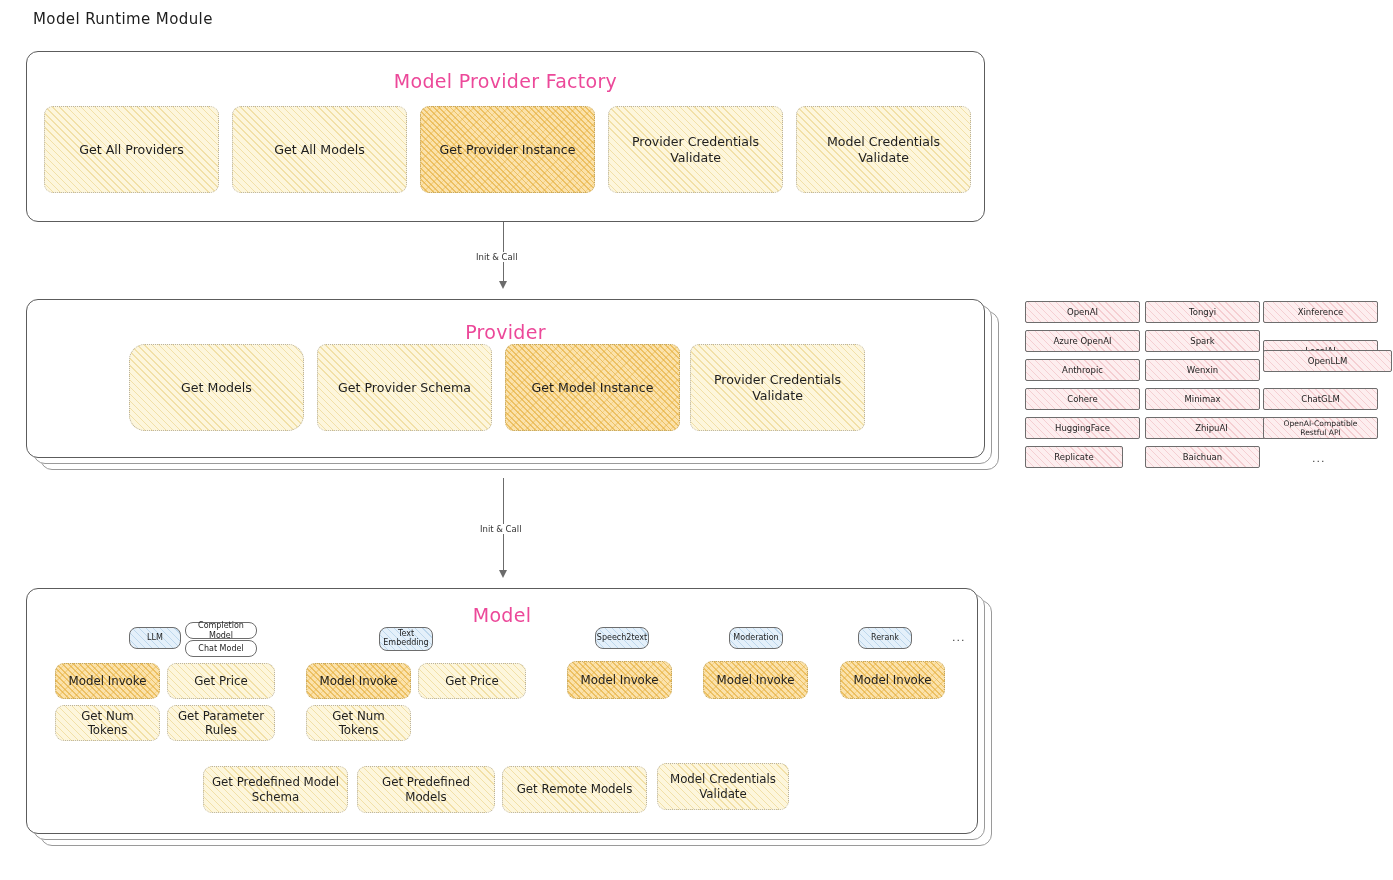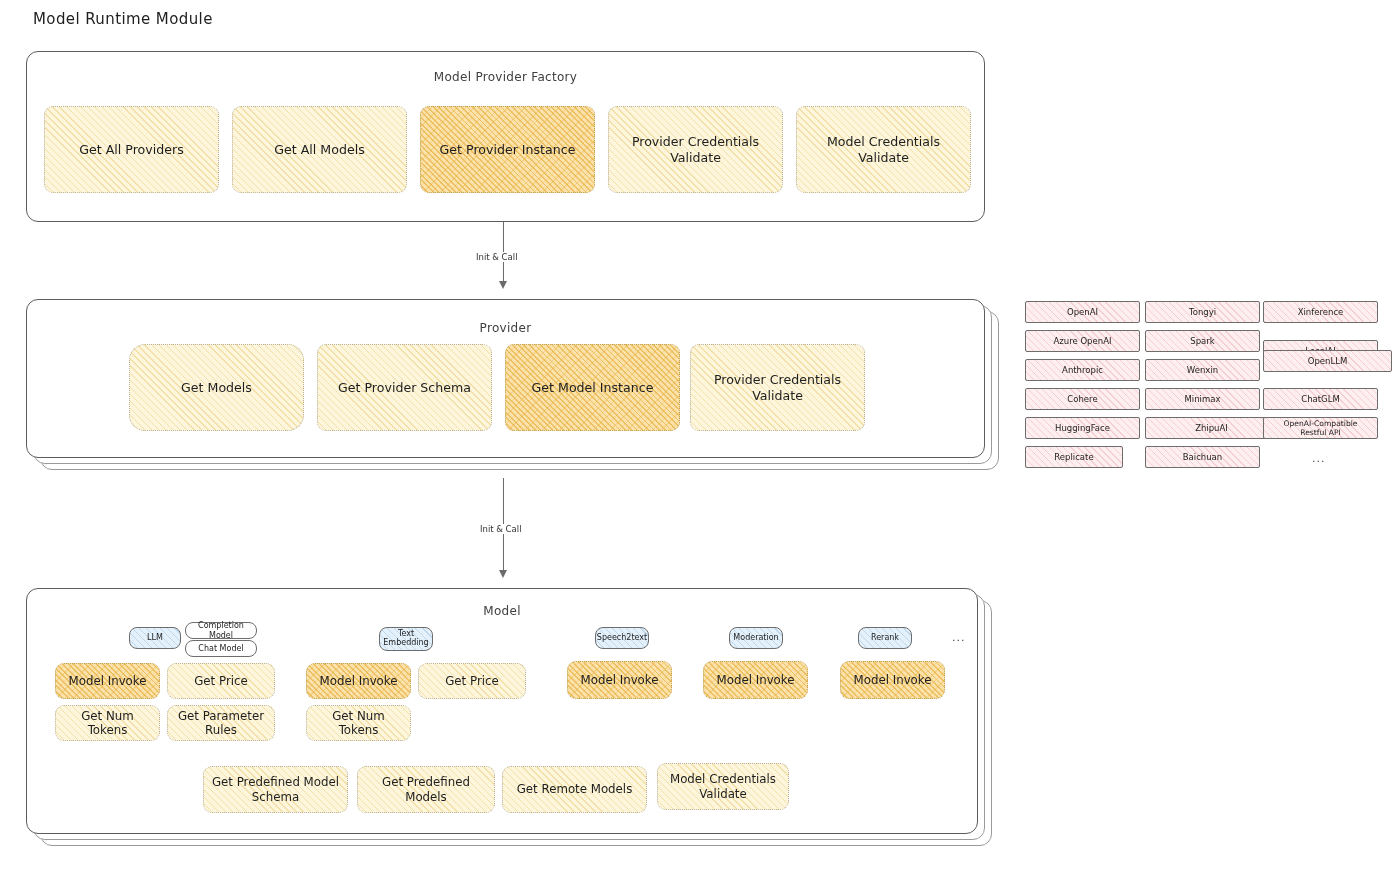--- a/index.html
+++ b/index.html
@@ -32,21 +32,21 @@
     position:absolute;
     border:1.1px solid #9a9a9a;
     border-radius:12px;
     background:#ffffff;
     box-sizing:border-box;
     z-index:0;
   }
   .container-title{
     position:absolute;left:0;right:0;
     text-align:center;
-    font-size:12px;color:#404040;
+    font-size:19px;color:#ec4899;
     letter-spacing:.3px;
   }
 
   
   .node{
     position:absolute;
     box-sizing:border-box;
     border-radius:9px;
     display:flex;align-items:center;justify-content:center;
     text-align:center;

